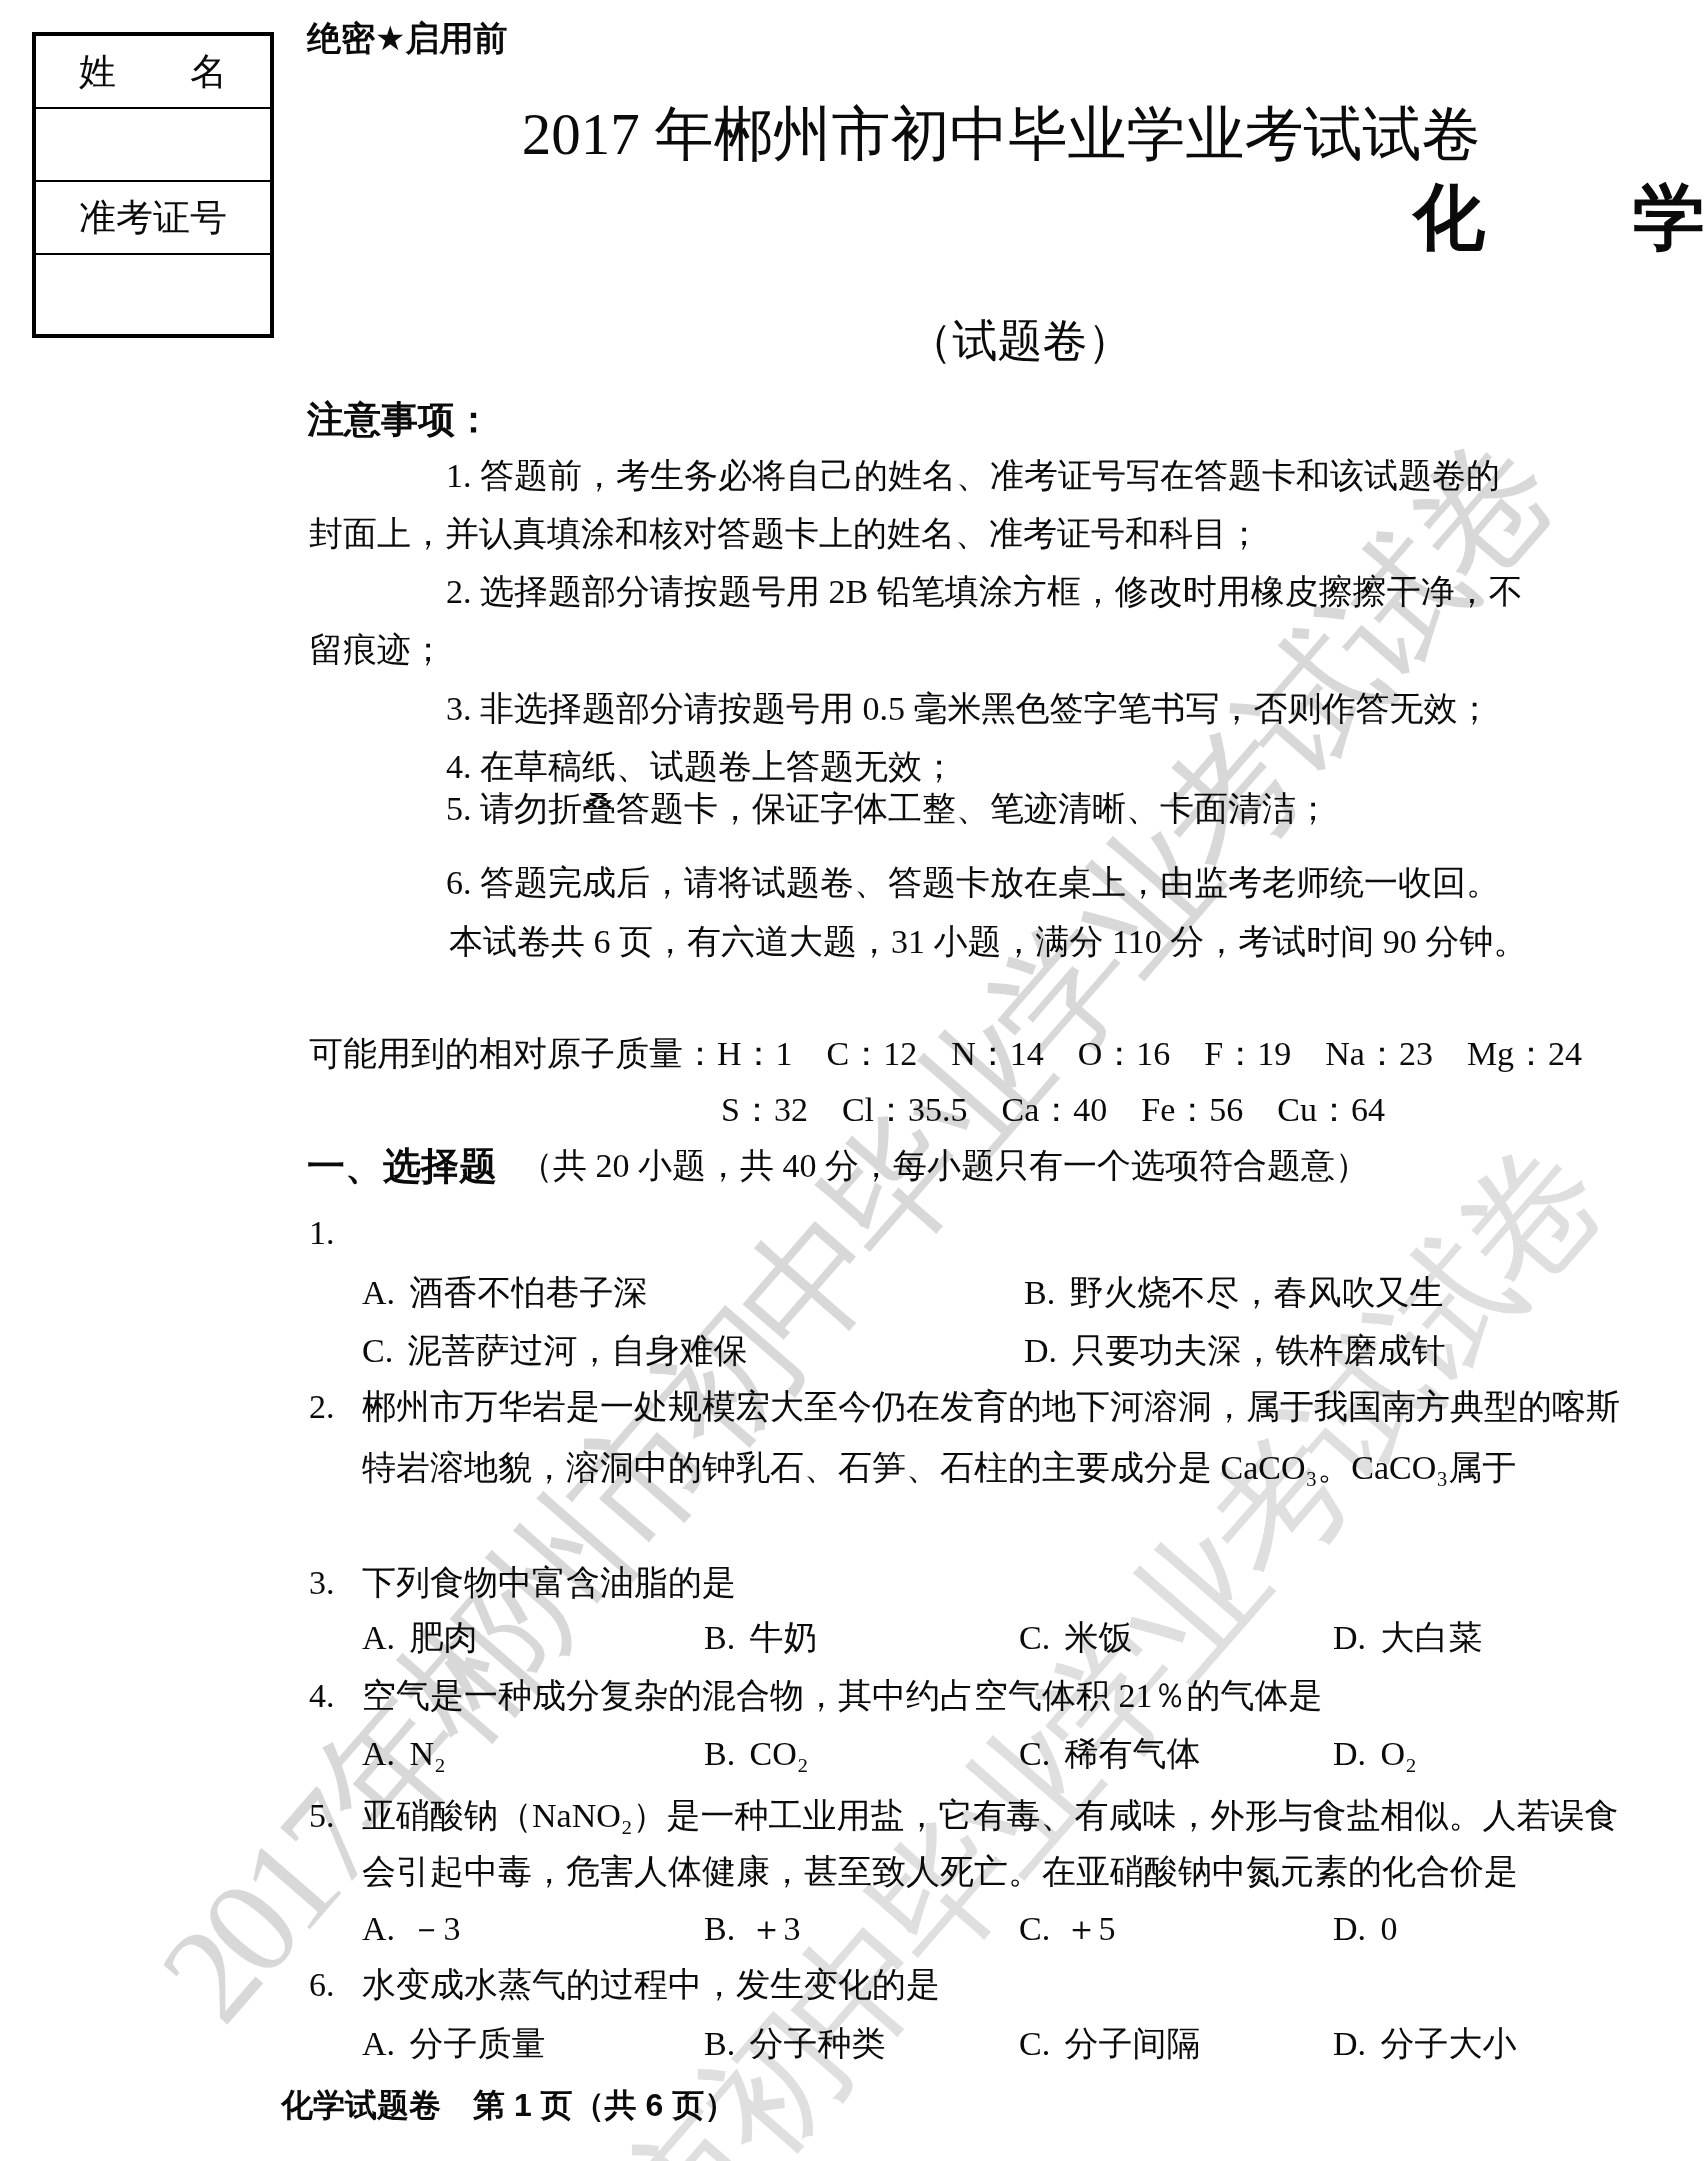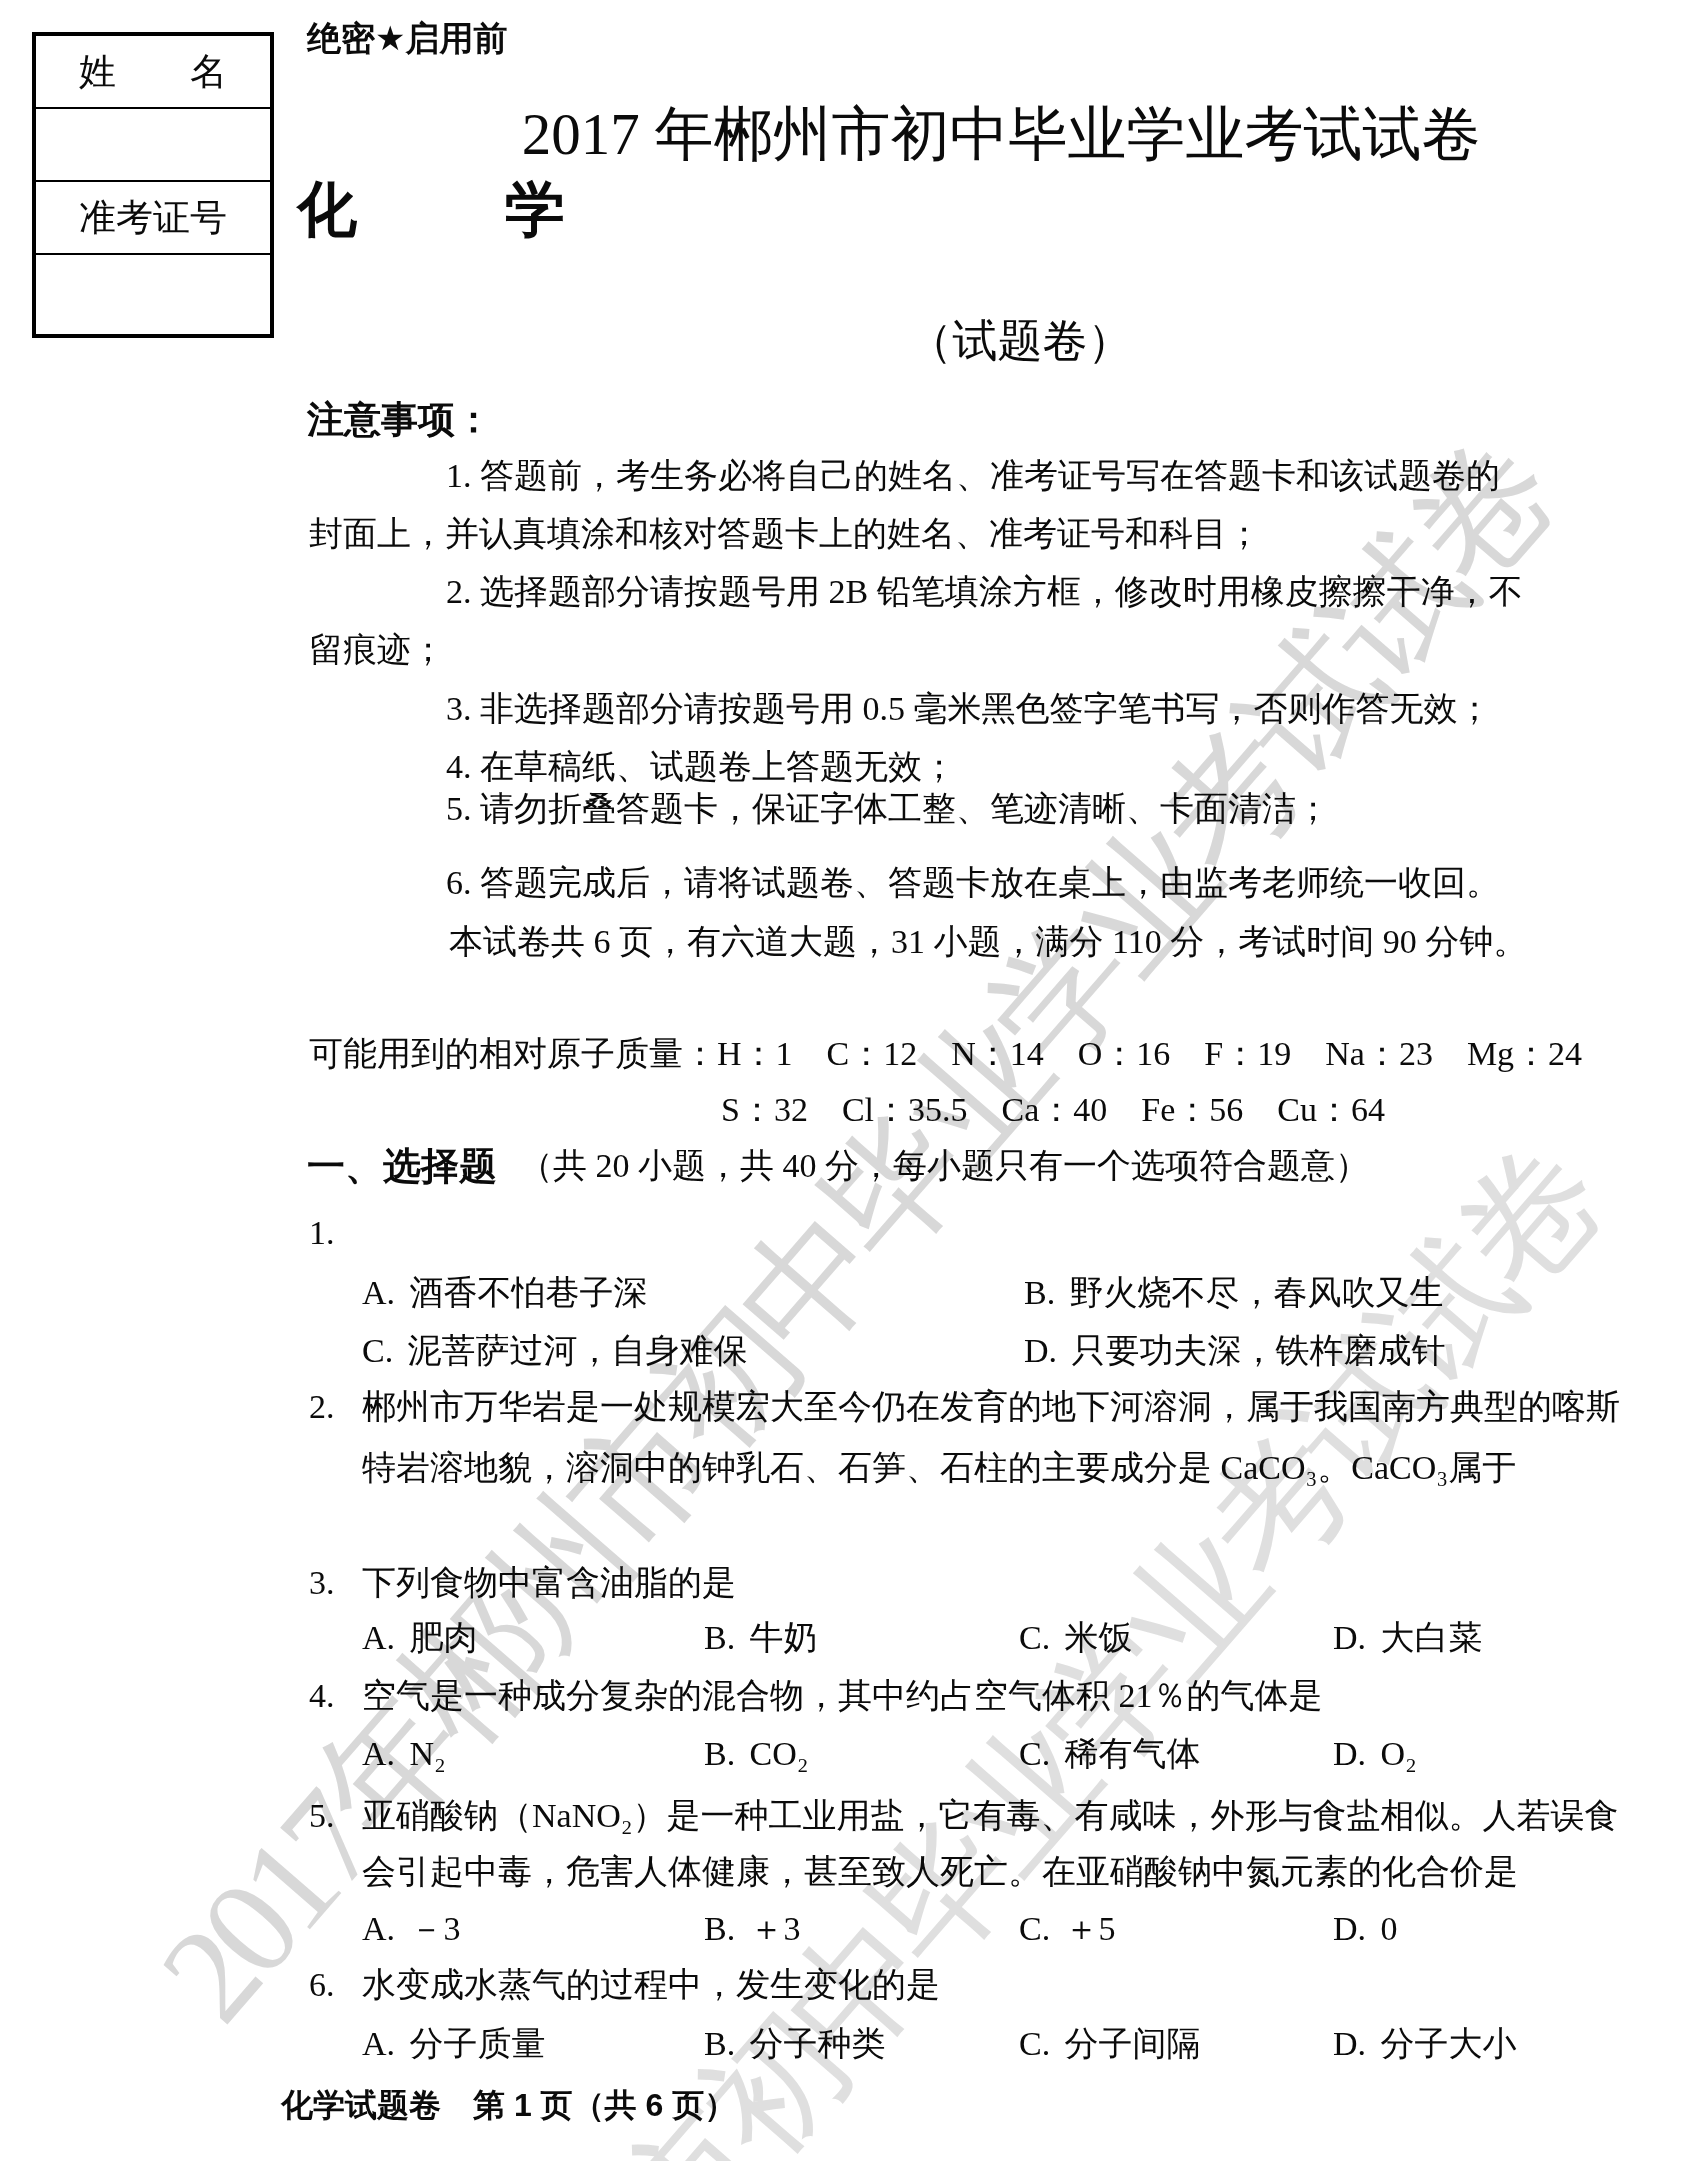--- a/index.html
+++ b/index.html
@@ -29,21 +29,21 @@
   }
   .content{position:absolute;left:0;top:0;width:100%;height:100%;z-index:2;}
   
   .cand-box{
     position:absolute;left:32px;top:32px;width:234px;height:298px;
     border:4px solid #000;
   }
   .cand-row{height:71px;border-bottom:2.4px solid #000;display:flex;align-items:center;justify-content:center;font-size:37px;}
   .cand-row:last-child{border-bottom:none;}
   .exam-title{position:absolute;left:0;top:95px;width:100%;padding-left:297px;box-sizing:border-box;text-align:center;font-size:59px;white-space:nowrap;}
-  .subject{position:absolute;left:0;top:170px;width:100%;padding-left:297px;box-sizing:border-box;text-align:left;font-size:60px;font-weight:bold;white-space:nowrap;}
+  .subject{position:absolute;left:0;top:170px;width:100%;box-sizing:border-box;text-align:right;font-size:72px;font-weight:bold;white-space:nowrap;}
   .subject .c1{margin-right:148px;}
   .papertype{position:absolute;left:0;top:311px;width:100%;padding-left:297px;box-sizing:border-box;text-align:center;font-size:45px;white-space:nowrap;margin-left:19px;}
   .olab{margin-right:14.4px;}
   .footer{position:absolute;left:0;top:2084px;width:100%;padding-left:281px;box-sizing:border-box;font-size:32px;font-weight:bold;white-space:nowrap;}
 </style>
 </head>
 <body>
 
 <div class="page">
 

